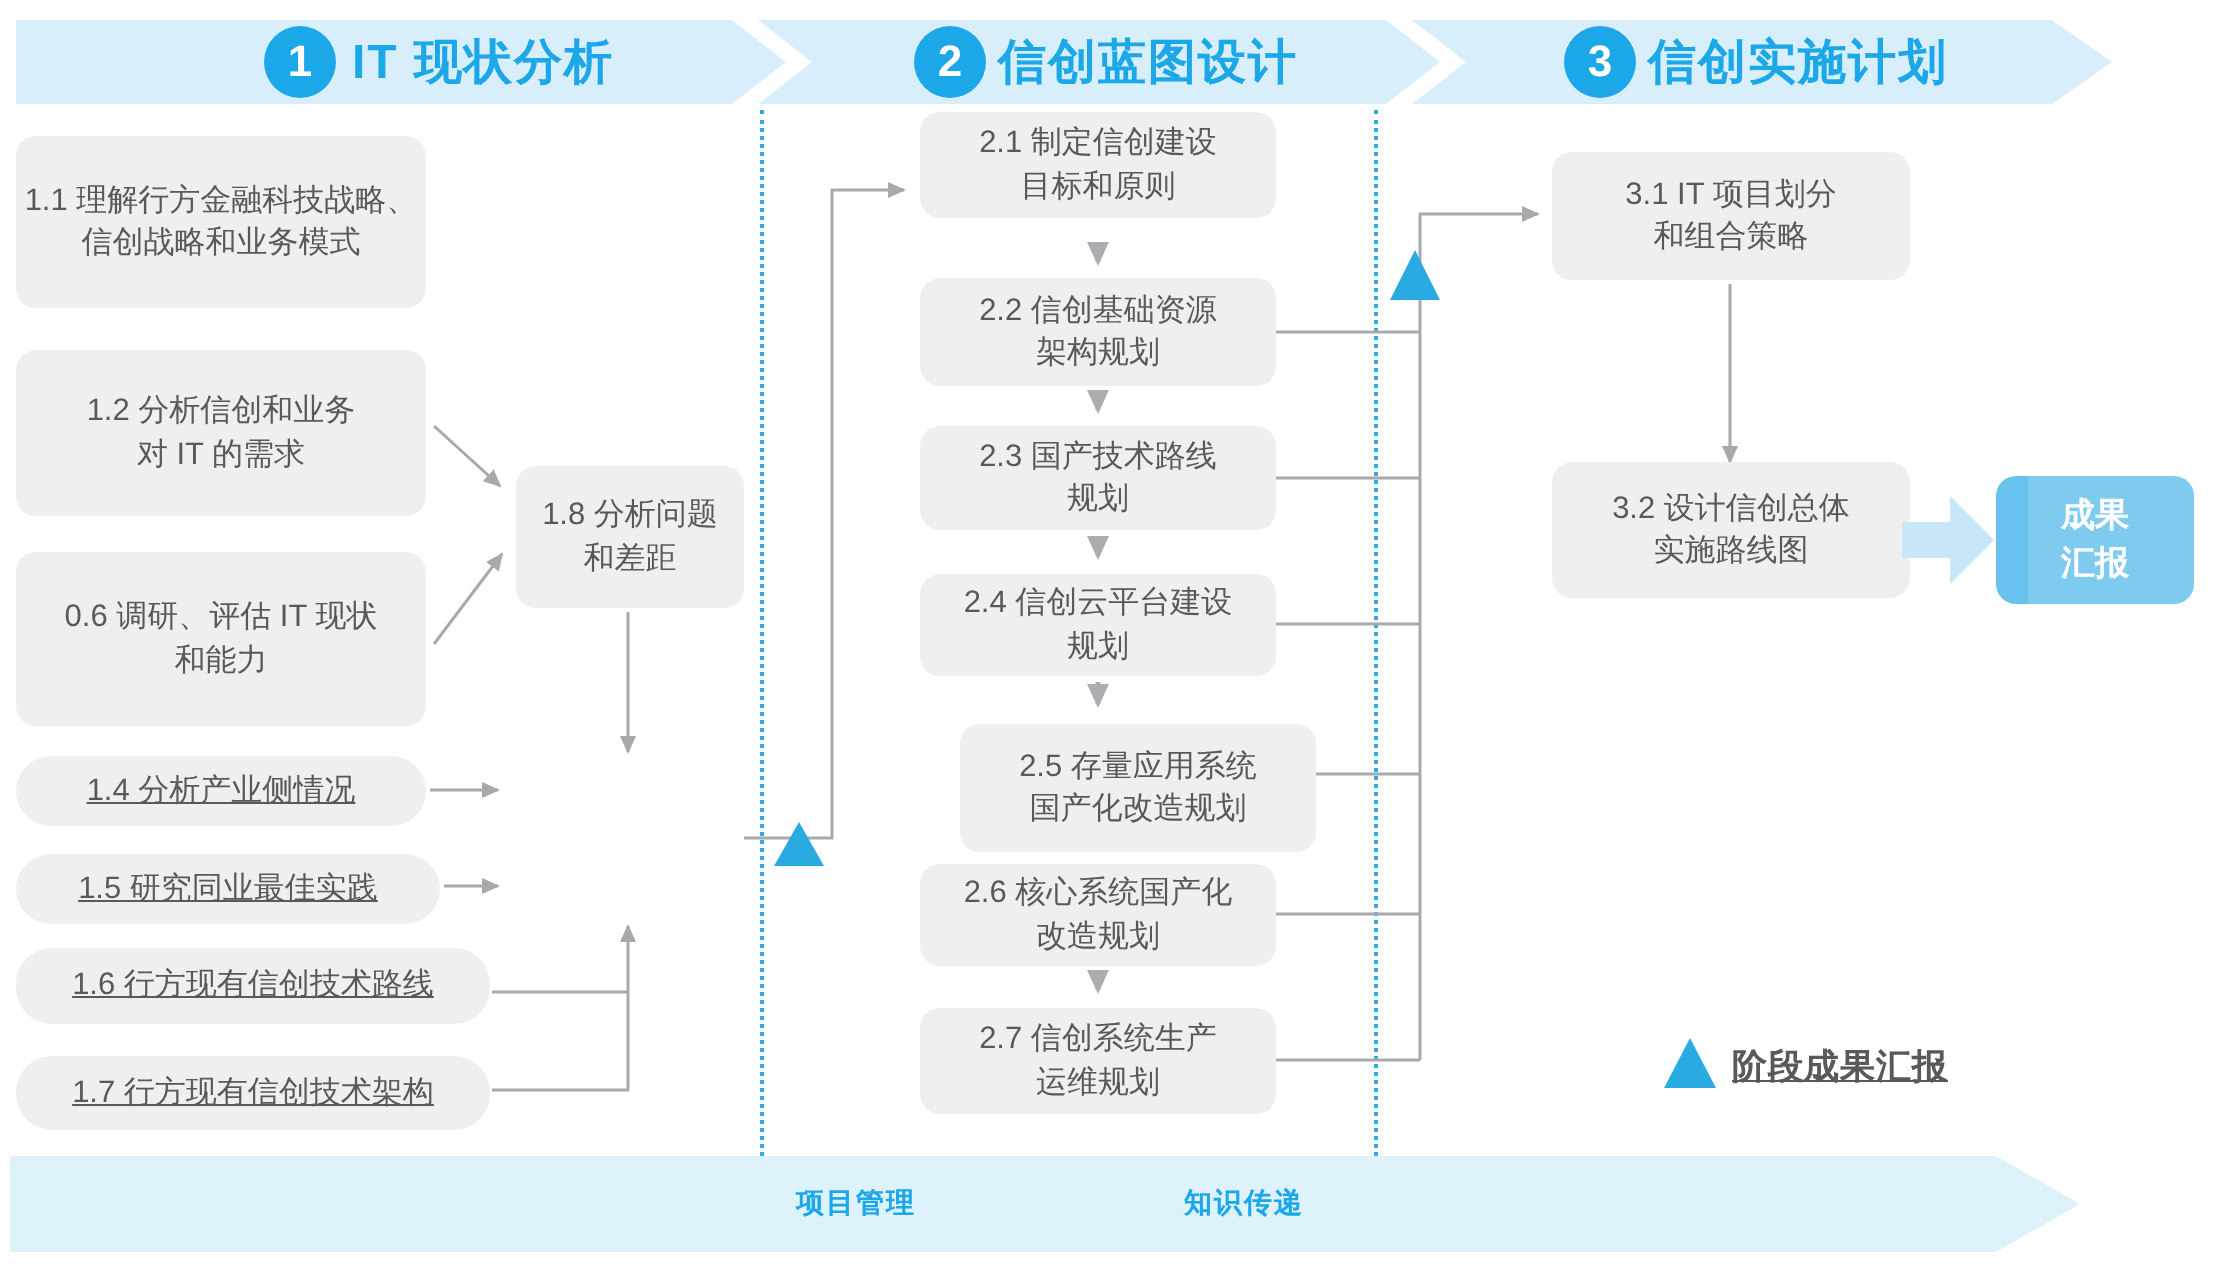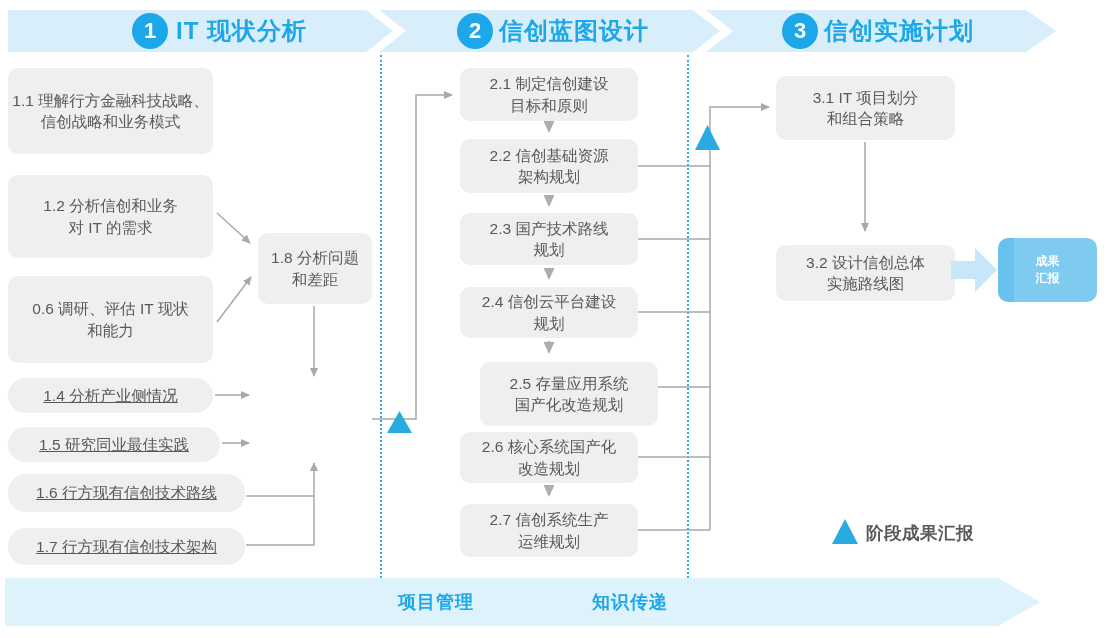--- a/index.html
+++ b/index.html
@@ -27,30 +27,30 @@
 
   
   .gbox { position:absolute; background:#EFEFEF; border-radius:10px; color:#58595B;
     font-size:15.5px; line-height:1.38; display:flex; flex-direction:column;
     align-items:center; justify-content:center; text-align:center; }
   .pill { border-radius:18px;text-decoration:underline; }
 
   
   .result-box { position:absolute; left:998px; top:238px; width:99px; height:64px;
     border-radius:10px; background:linear-gradient(90deg,#69C2ED 0px,#69C2ED 16px,#7FCBF0 16px);
-    color:#fff; font-weight:bold; font-size:12px; line-height:1.4;
+    color:#fff; font-weight:bold; font-size:17px; line-height:1.4;
     display:flex; flex-direction:column; align-items:center; justify-content:center; text-align:center; }
   .thick-arrow { position:absolute; left:951px; top:248px; width:46px; height:44px; background:#C7E7F8;
     clip-path:polygon(0 13px, 24px 13px, 24px 0, 46px 22px, 24px 44px, 24px 31px, 0 31px); }
 
   
   .band-label { position:absolute; top:578px; height:48px; display:flex; align-items:center;
-    color:#1CA7E9; font-weight:bold; font-size:18px; letter-spacing:1px; }
+    color:#1CA7E9; font-weight:bold; font-size:14px; letter-spacing:1px; }
   .legend-label { position:absolute; left:866px; top:521px; color:#58595B; font-weight:bold;
-    font-size:17.5px; letter-spacing:0.5px; }
+    font-size:17.5px; letter-spacing:0.5px;text-decoration:underline; }
 
   svg.connector-layer { position:absolute; left:0; top:0; pointer-events:none; }
 </style>
 </head>
 <body>
 
 <div class="canvas">
 
   <div class="band band-top"></div>
   <div class="chev" style="left:366px"></div>
@@ -130,21 +130,21 @@
     <span>1.6 行方现有信创技术路线</span>
   </div>
   <div class="gbox pill" style="left:8px;top:528px;width:237px;height:37px">
     <span>1.7 行方现有信创技术架构</span>
   </div>
   <div class="gbox" style="left:258px;top:233px;width:114px;height:71px">
     <span>1.8 分析问题</span>
     <span>和差距</span>
   </div>
 
-  <div class="gbox" style="left:460px;top:68px;width:178px;height:53px">
+  <div class="gbox" style="left:460px;top:56px;width:178px;height:53px">
     <span>2.1 制定信创建设</span>
     <span>目标和原则</span>
   </div>
   <div class="gbox" style="left:460px;top:139px;width:178px;height:54px">
     <span>2.2 信创基础资源</span>
     <span>架构规划</span>
   </div>
   <div class="gbox" style="left:460px;top:213px;width:178px;height:52px">
     <span>2.3 国产技术路线</span>
     <span>规划</span>
@@ -163,21 +163,21 @@
   </div>
   <div class="gbox" style="left:460px;top:504px;width:178px;height:53px">
     <span>2.7 信创系统生产</span>
     <span>运维规划</span>
   </div>
 
   <div class="gbox" style="left:776px;top:76px;width:179px;height:64px">
     <span>3.1 IT 项目划分</span>
     <span>和组合策略</span>
   </div>
-  <div class="gbox" style="left:776px;top:245px;width:179px;height:56px">
+  <div class="gbox" style="left:776px;top:231px;width:179px;height:68px">
     <span>3.2 设计信创总体</span>
     <span>实施路线图</span>
   </div>
 
   <div class="thick-arrow"></div>
   <div class="result-box">
     <span>成果</span>
     <span>汇报</span>
   </div>
 

